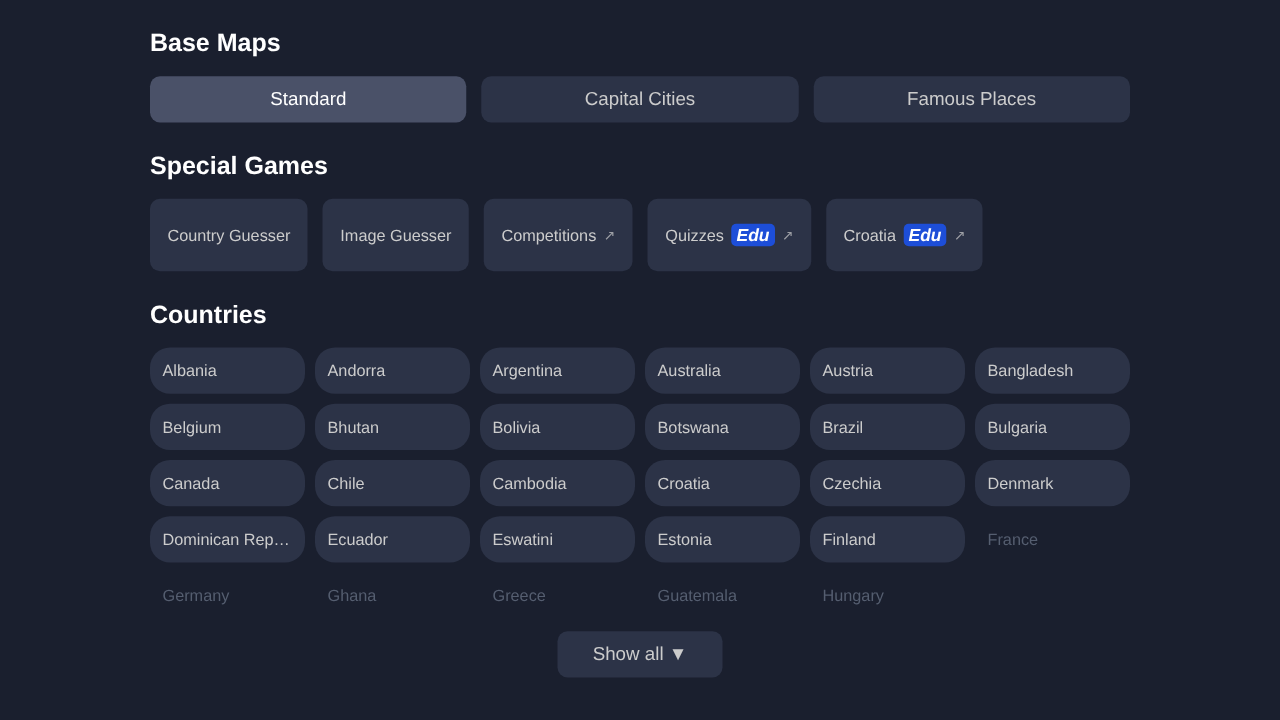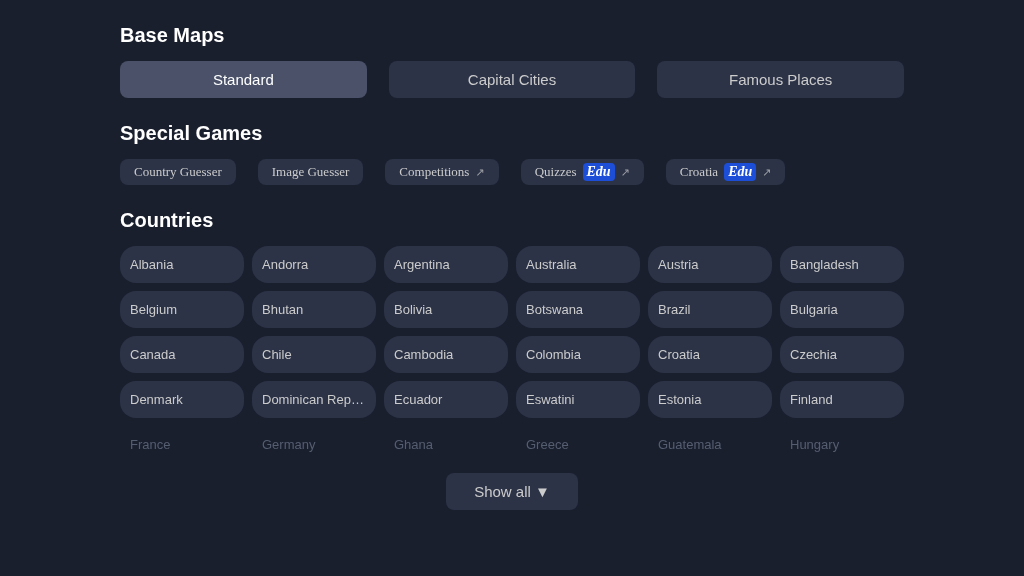--- a/index.html
+++ b/index.html
@@ -14,21 +14,21 @@
     }
     h2 {
       font-size: 20px;
       font-weight: 700;
       margin-bottom: 14px;
       color: #ffffff;
     }
     .section { margin-bottom: 24px; }
     .btn-row {
       display: flex;
-      gap: 22px;
+      gap: 12px;
       flex-wrap: wrap;
     }
     .btn {
       background-color: #2c3347;
       color: #cccccc;
       border: none;
       border-radius: 8px;
       padding: 10px 20px;
       font-size: 14px;
       cursor: pointer;
@@ -44,22 +44,21 @@
     .btn-base {
       flex: 1;
       justify-content: center;
       font-size: 15px;
     }
     .btn-base.active {
       background-color: #4a5168;
     }
     .btn-special {
       font-size: 13px;
-      padding: 4px 14px;
-      font-family: Liberation Serif, serif;
+      padding: 20px 14px;
     }
     .edu-badge {
       background-color: #1d4ed8;
       color: white;
       font-size: 14px;
       font-weight: bold;
       border-radius: 4px;
       padding: 1px 4px;
       font-style: italic;
     }
@@ -153,21 +152,20 @@
       <button class="country-btn">Bangladesh</button>
       <button class="country-btn">Belgium</button>
       <button class="country-btn">Bhutan</button>
       <button class="country-btn">Bolivia</button>
       <button class="country-btn">Botswana</button>
       <button class="country-btn">Brazil</button>
       <button class="country-btn">Bulgaria</button>
       <button class="country-btn">Canada</button>
       <button class="country-btn">Chile</button>
       <button class="country-btn">Cambodia</button>
-      <button class="country-btn">Colombia</button>
       <button class="country-btn">Croatia</button>
       <button class="country-btn">Czechia</button>
       <button class="country-btn">Denmark</button>
       <button class="country-btn">Dominican Repu...</button>
       <button class="country-btn">Ecuador</button>
       <button class="country-btn">Eswatini</button>
       <button class="country-btn">Estonia</button>
       <button class="country-btn">Finland</button>
       <button class="country-btn dimmed">France</button>
       <button class="country-btn dimmed">Germany</button>

